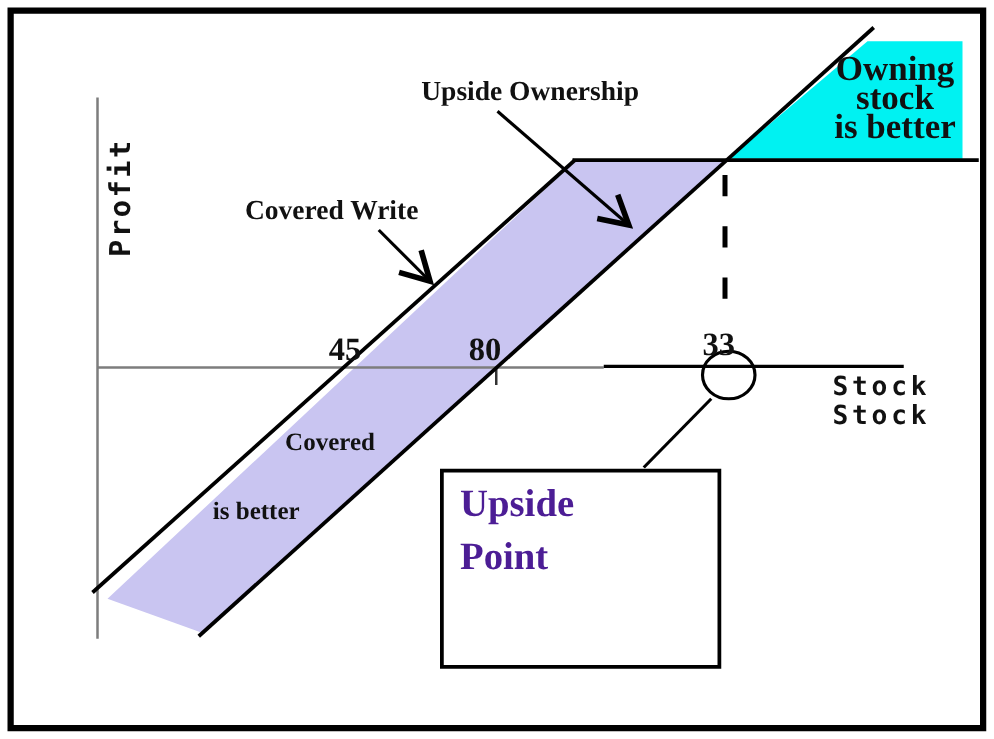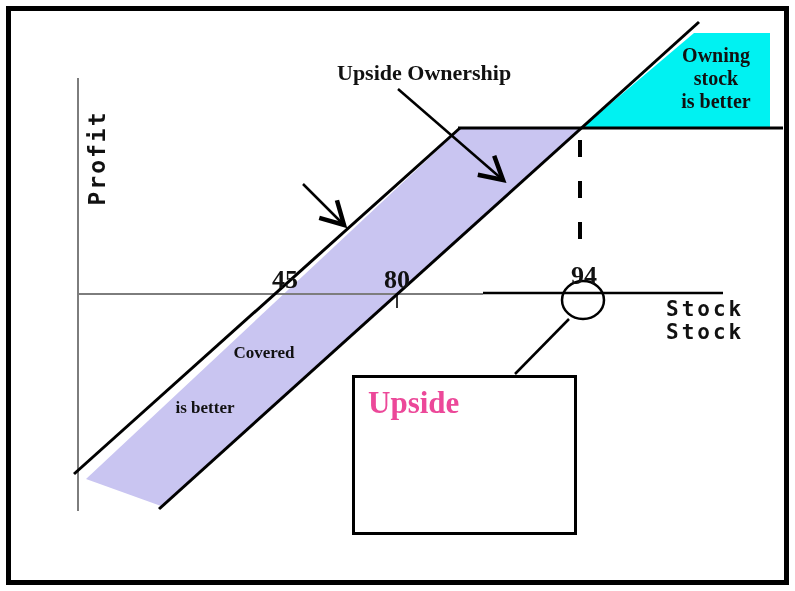--- a/index.html
+++ b/index.html
@@ -9,34 +9,34 @@
   svg.plot{position:absolute;left:0;top:0;width:795px;height:591px;}
   .lbl{position:absolute;color:#111;}
   .serif{font-family:"Liberation Serif",serif;font-weight:bold;}
   .mono{font-family:"DejaVu Sans Mono",monospace;font-weight:bold;}
   .profit{left:27px;top:145px;width:140px;height:26px;text-align:center;
           font-size:23px;letter-spacing:2px;transform:rotate(-90deg);}
   .stockprice{left:666px;top:298px;font-size:21px;line-height:23px;letter-spacing:3px;}
   .stockprice span{display:block;}
   .so-label{left:337px;top:60px;font-size:22px;white-space:nowrap;}
   .cw-label{left:196px;top:155px;font-size:22px;white-space:nowrap;}
-  .owning{left:655px;top:44px;width:122px;text-align:center;font-size:20px;line-height:23px;}
+  .owning{left:655px;top:44px;width:122px;text-align:center;font-size:28px;line-height:23px;}
   .owning span{display:block;}
-  .cwb{width:120px;text-align:center;font-size:17px;white-space:nowrap;}
+  .cwb{width:120px;text-align:center;font-size:20px;white-space:nowrap;}
   .cwb1{left:204px;top:343px;}
   .cwb2{left:172px;top:372px;}
   .cwb3{left:145px;top:398px;}
-  .ticknum{width:44px;text-align:center;font-size:26px;}
+  .ticknum{width:44px;font-size:26px;}
   .t45{left:263px;top:265px;}
   .t48{left:375px;top:265px;}
   .t53{left:562px;top:261px;}
   .bebox{position:absolute;left:352px;top:375px;width:206px;height:150px;
          border:3px solid #000;background:#fff;padding:4px 0 0 13px;}
   .bebox .line{display:block;font-size:31px;line-height:42px;font-weight:bold;
-               font-family:"Liberation Serif",serif;color:#ec4899;}
+               font-family:"Liberation Serif",serif;color:#4c1d95;}
 </style>
 </head>
 <body>
 
 <div class="canvas">
 
   <svg class="plot" viewBox="0 0 795 591">
     <defs>
       <marker id="arrowV" viewBox="0 0 12 12" refX="10" refY="6" markerWidth="12" markerHeight="12" orient="auto">
         <path d="M1,1 L10,6 L1,11" fill="none" stroke="#000" stroke-width="1.8"></path>
@@ -65,32 +65,34 @@
 
   <div class="lbl mono profit">Profit</div>
 
   <div class="lbl mono stockprice">
     <span>Stock</span>
     <span>Stock</span>
   </div>
 
   <div class="lbl serif so-label">Upside Ownership</div>
 
+  <div class="lbl serif cw-label">Covered Write</div>
 
   <div class="lbl serif owning">
     <span>Owning</span>
     <span>stock</span>
     <span>is better</span>
   </div>
 
   <div class="lbl serif cwb cwb1">Covered</div>
   <div class="lbl serif cwb cwb3">is better</div>
 
   <div class="lbl serif ticknum t45">45</div>
   <div class="lbl serif ticknum t48">80</div>
-  <div class="lbl serif ticknum t53">94</div>
+  <div class="lbl serif ticknum t53">33</div>
 
   <div class="bebox">
     <span class="line">Upside</span>
+    <span class="line">Point</span>
   </div>
 
   <div class="frame"></div>
 </div>
 
 </body></html>

